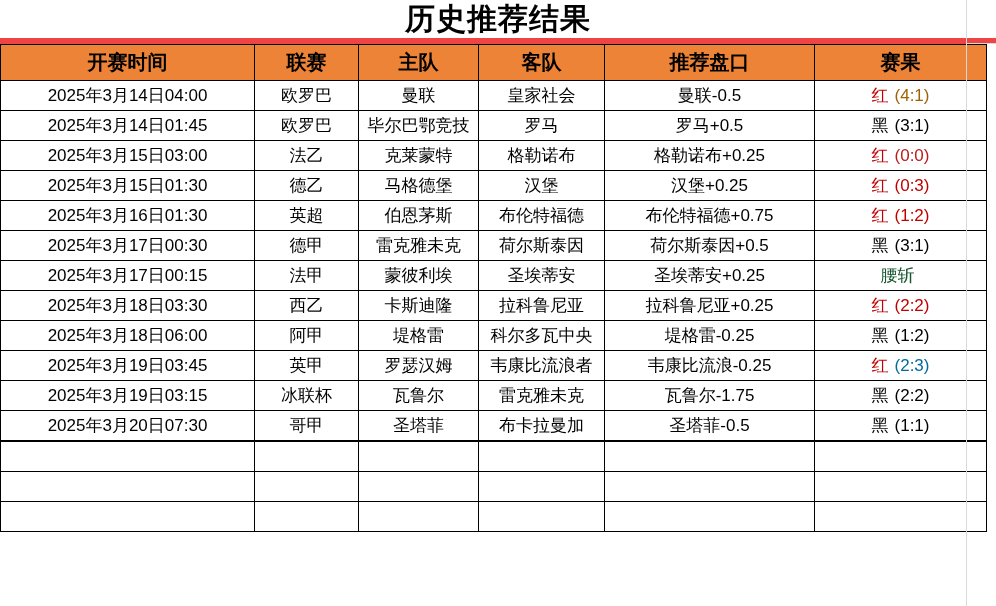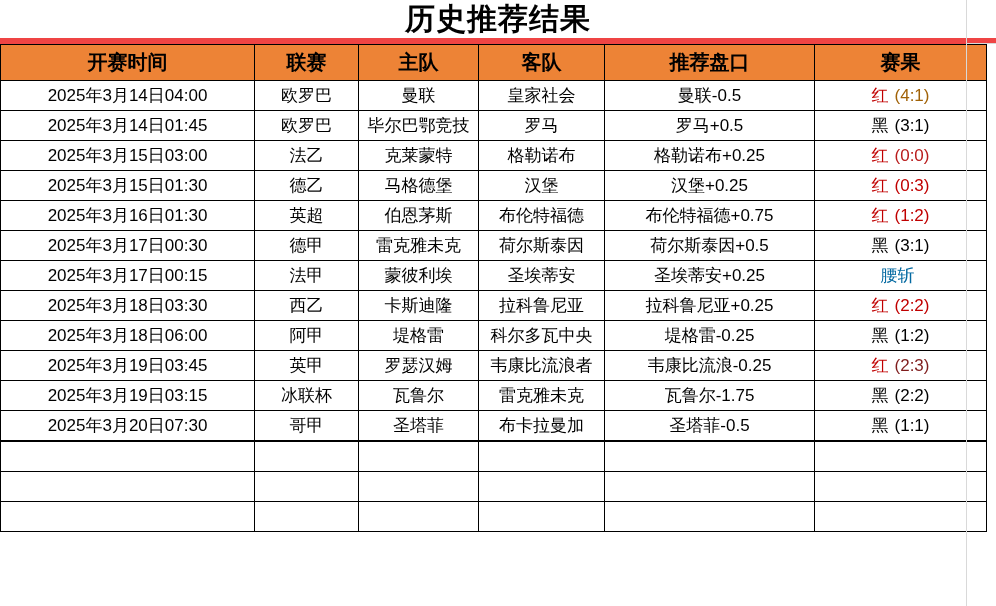--- a/index.html
+++ b/index.html
@@ -193,21 +193,21 @@
           </td>
         </tr>
         <tr>
           <td class="c-time">2025年3月17日00:15</td>
           <td class="c-league">法甲</td>
           <td class="c-home">蒙彼利埃</td>
           <td class="c-away">圣埃蒂安</td>
           <td class="c-pick">圣埃蒂安+0.25</td>
           <td class="c-res">
             <div class="res-cell">
-              <span style="color: #0369a1;">腰斩</span>
+              <span style="color: #14532d;">腰斩</span>
               <span style="color: rgb(46, 163, 214);"></span>
             </div>
           </td>
         </tr>
         <tr>
           <td class="c-time">2025年3月18日03:30</td>
           <td class="c-league">西乙</td>
           <td class="c-home">卡斯迪隆</td>
           <td class="c-away">拉科鲁尼亚</td>
           <td class="c-pick">拉科鲁尼亚+0.25</td>
@@ -233,21 +233,21 @@
         </tr>
         <tr>
           <td class="c-time">2025年3月19日03:45</td>
           <td class="c-league">英甲</td>
           <td class="c-home">罗瑟汉姆</td>
           <td class="c-away">韦康比流浪者</td>
           <td class="c-pick">韦康比流浪-0.25</td>
           <td class="c-res">
             <div class="res-cell">
               <span style="color: rgb(192, 0, 0);">红</span>
-              <span style="color: #7f1d1d;">(2:3)</span>
+              <span style="color: #0369a1;">(2:3)</span>
             </div>
           </td>
         </tr>
         <tr>
           <td class="c-time">2025年3月19日03:15</td>
           <td class="c-league">冰联杯</td>
           <td class="c-home">瓦鲁尔</td>
           <td class="c-away">雷克雅未克</td>
           <td class="c-pick">瓦鲁尔-1.75</td>
           <td class="c-res">

